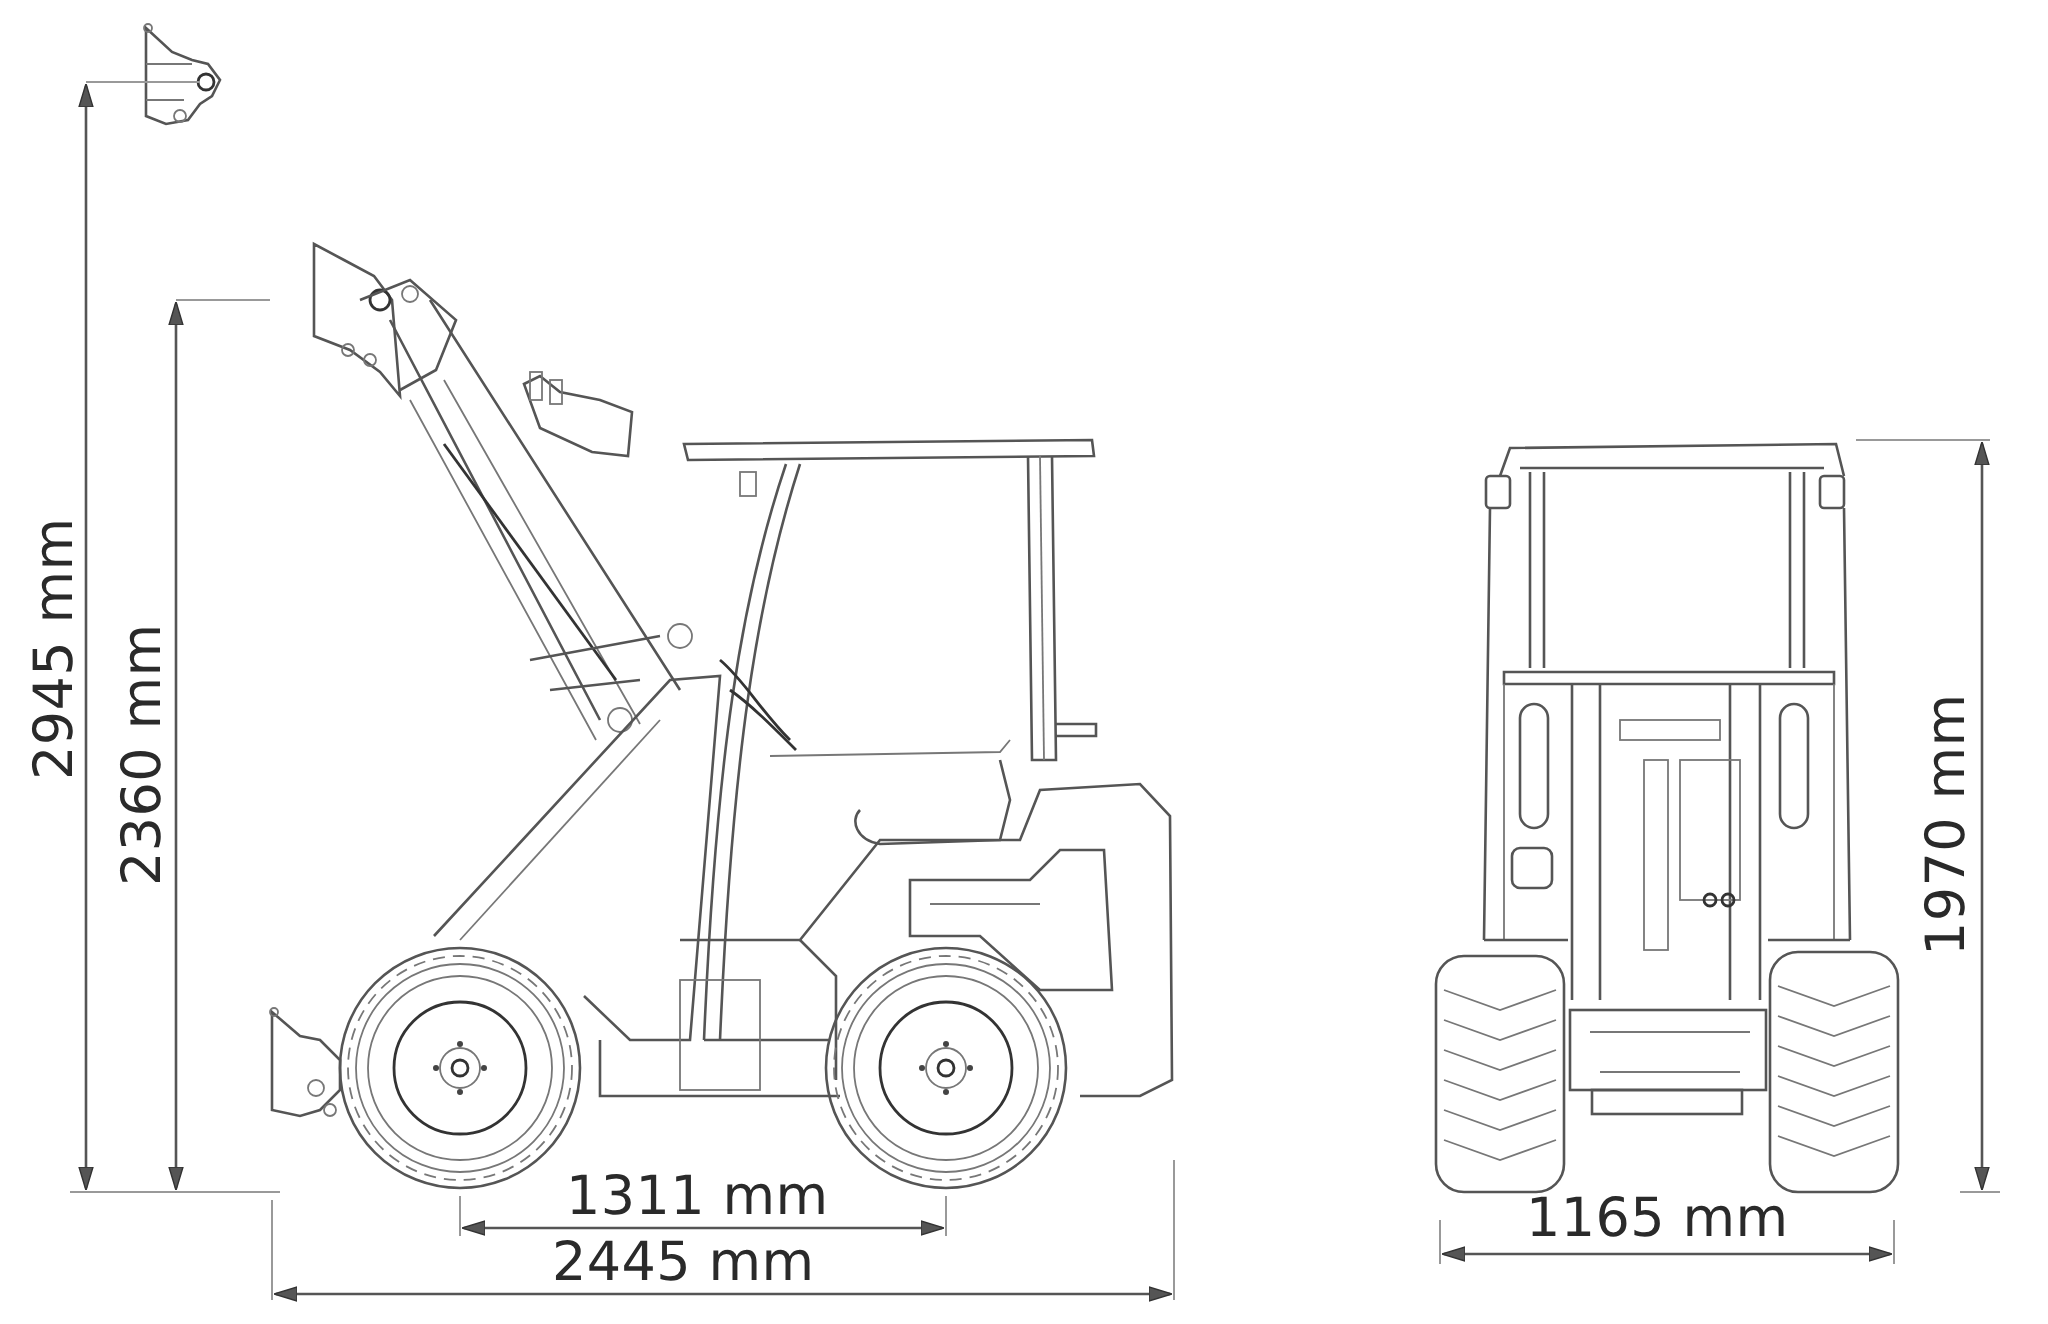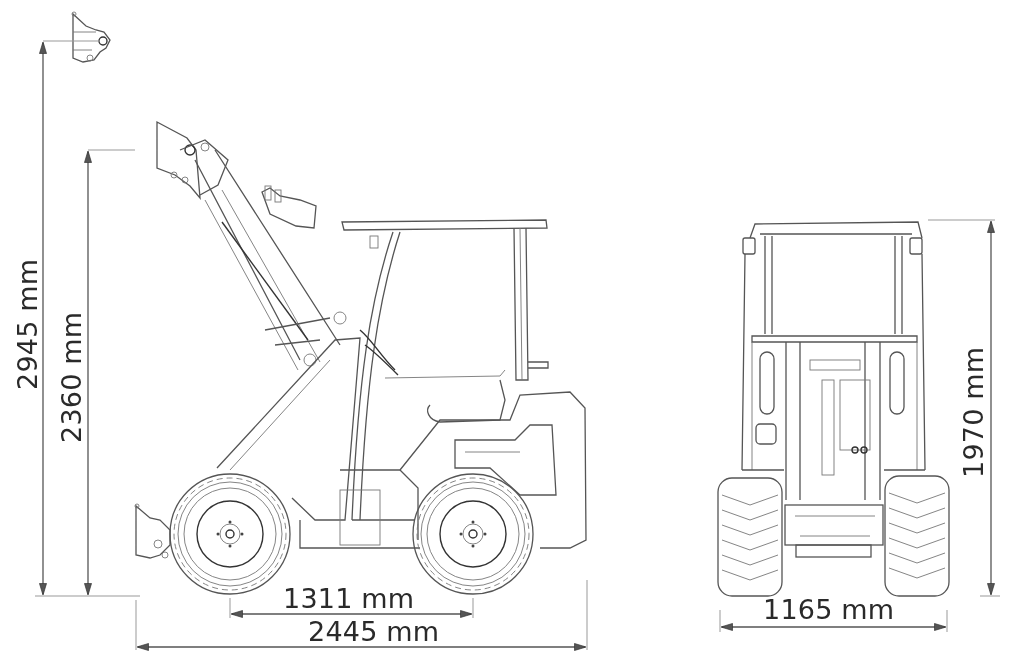--- a/index.html
+++ b/index.html
@@ -180,17 +180,17 @@
       <line class="ext" x1="720" y1="610" x2="720" y2="632"></line>
       <line class="ext" x1="947" y1="610" x2="947" y2="632"></line>
       <line class="dim" x1="722" y1="627" x2="945" y2="627" marker-start="url(#ah)" marker-end="url(#ah)"></line>
     </g>
   </g>
 </svg>
 
 <div class="dim-label vert" style="left:12px; top:390px;">2945 mm</div>
 <div class="dim-label vert" style="left:56px; top:443px;">2360 mm</div>
 <div class="dim-label" style="left:283px; top:583px;text-align:right;">1311 mm</div>
-<div class="dim-label" style="left:308px; top:616px;">2445 mm</div>
+<div class="dim-label" style="left:276px; top:616px;">2445 mm</div>
 <div class="dim-label" style="left:763px; top:594px;">1165 mm</div>
 <div class="dim-label vert" style="left:958px; top:478px;">1970 mm</div>
 
 </div>
 
 </body></html>

